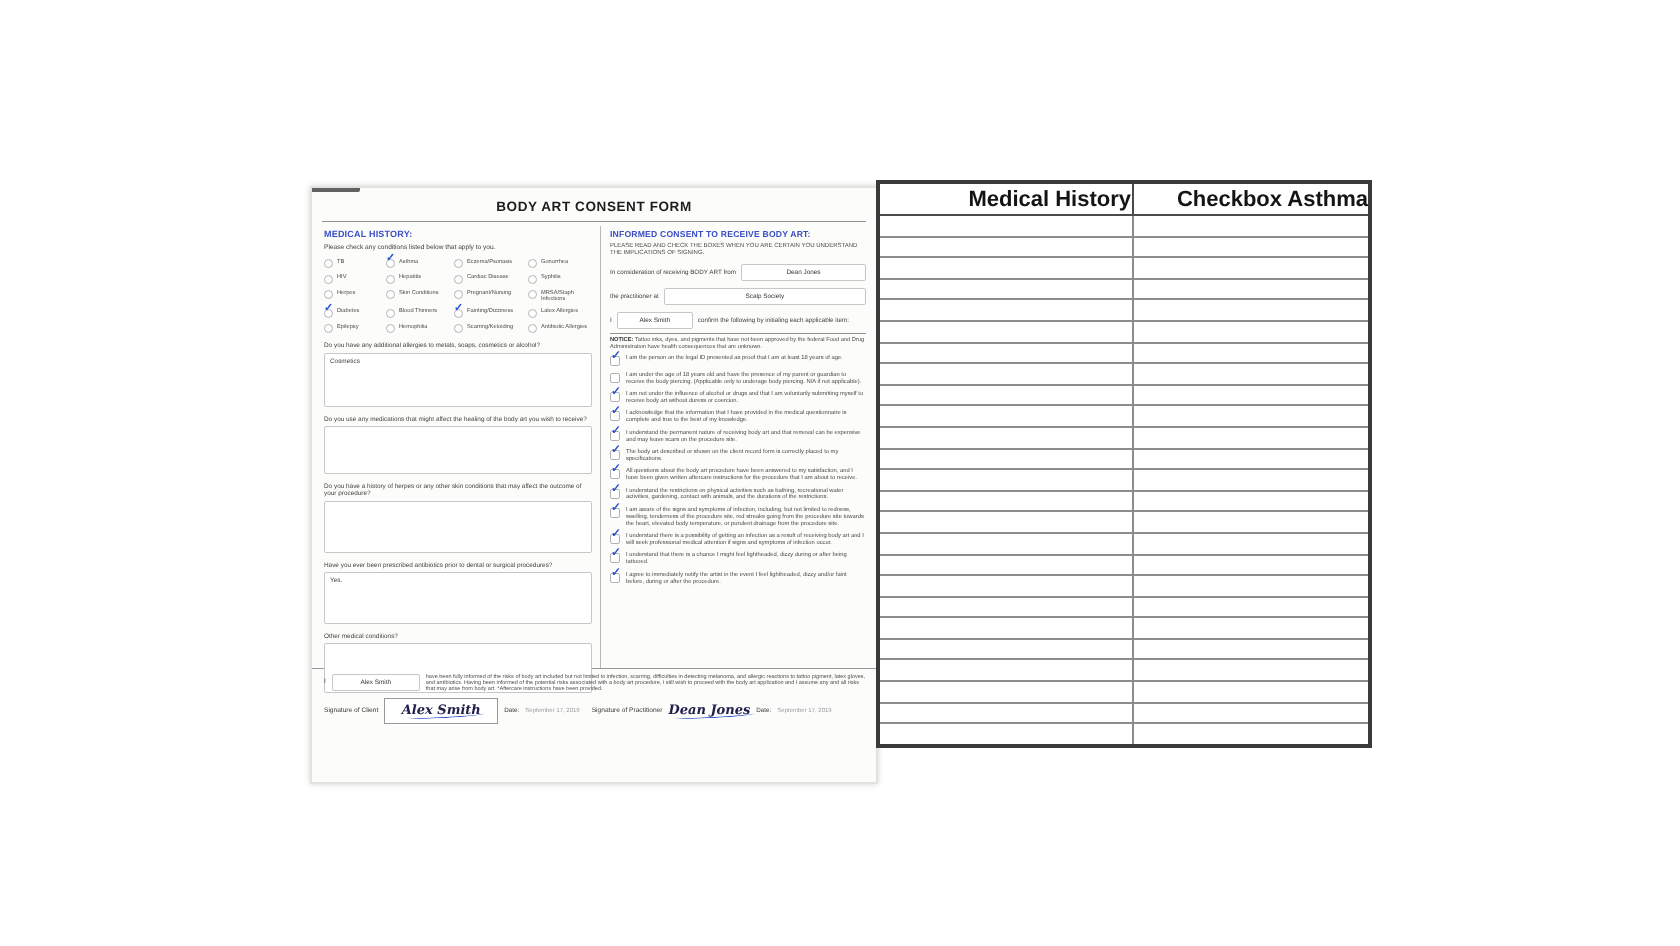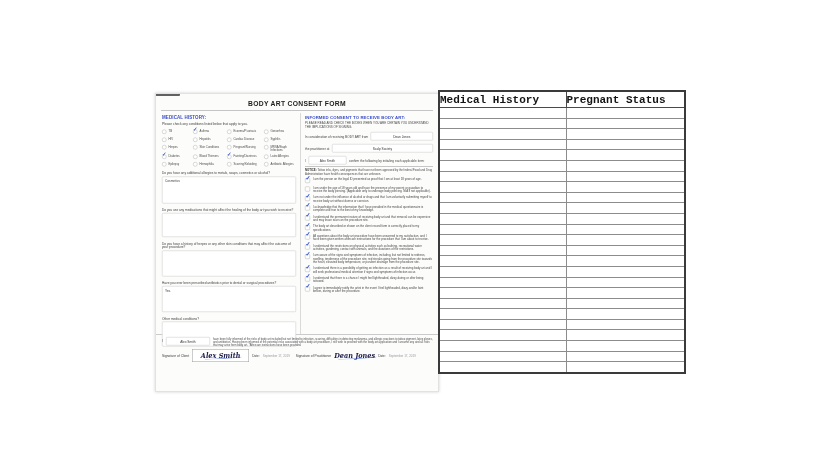--- a/index.html
+++ b/index.html
@@ -56,21 +56,21 @@
   .sig-row{display:flex;align-items:center;gap:6px;margin-top:5px;}
   .sig-label{font-size:6.6px;color:#3a3a3a;white-space:nowrap;}
   .sig-boxed{border:1px solid #9a9a9a;background:#fff;width:112px;height:24px;display:flex;align-items:center;justify-content:center;flex:0 0 auto;}
   .script{font-family:"DejaVu Serif",serif;font-style:italic;font-weight:bold;font-size:13px;color:#20204a;position:relative;white-space:nowrap;}
   .script .swash{position:absolute;left:8%;right:-4%;bottom:0px;height:4px;border-bottom:1.6px solid #2b50d0;border-radius:50%;transform:rotate(-3deg);}
   .date-label{font-size:6.3px;color:#3a3a3a;}
   .date-val{font-size:6px;color:#9a9aa0;white-space:nowrap;}
 
   
   .extract-table{position:absolute;left:438px;top:90px;border-collapse:collapse;table-layout:fixed;width:246px;background:#fff;border:2px solid #3a3a3a;}
-  .extract-table th{border:1.5px solid #4a4a4a;font-size:11px;font-weight:bold;color:#141414;height:15px;padding:0;text-align:left;font-family:Liberation Mono, monospace;}
+  .extract-table th{border:1.5px solid #4a4a4a;font-size:11px;font-weight:bold;color:#141414;height:15px;padding:0;text-align:right;font-family:Liberation Sans, sans-serif;}
   .extract-table td{border:1px solid #8c8c8c;height:9.6px;padding:0;font-size:8px;color:#222;}
 </style>
 </head>
 <body>
 
 <div class="canvas">
 
   <div class="form-page">
     <div class="smudge"></div>
     <div class="form-scale">
@@ -317,21 +317,21 @@
   </div>
 
   <table class="extract-table">
     <colgroup>
         <col id="col-0" style="width: 127px;">
         <col id="col-1" style="width: 119px;">
       </colgroup>
     <thead>
       <tr>
         <th>Medical History</th>
-        <th>Pregnant Status</th>
+        <th>Checkbox Asthma</th>
       </tr>
     </thead>
     <tbody id="table-body">
         <tr>
           <td>&nbsp;</td>
           <td>&nbsp;</td>
         </tr>
         <tr>
           <td>&nbsp;</td>
           <td>&nbsp;</td>

